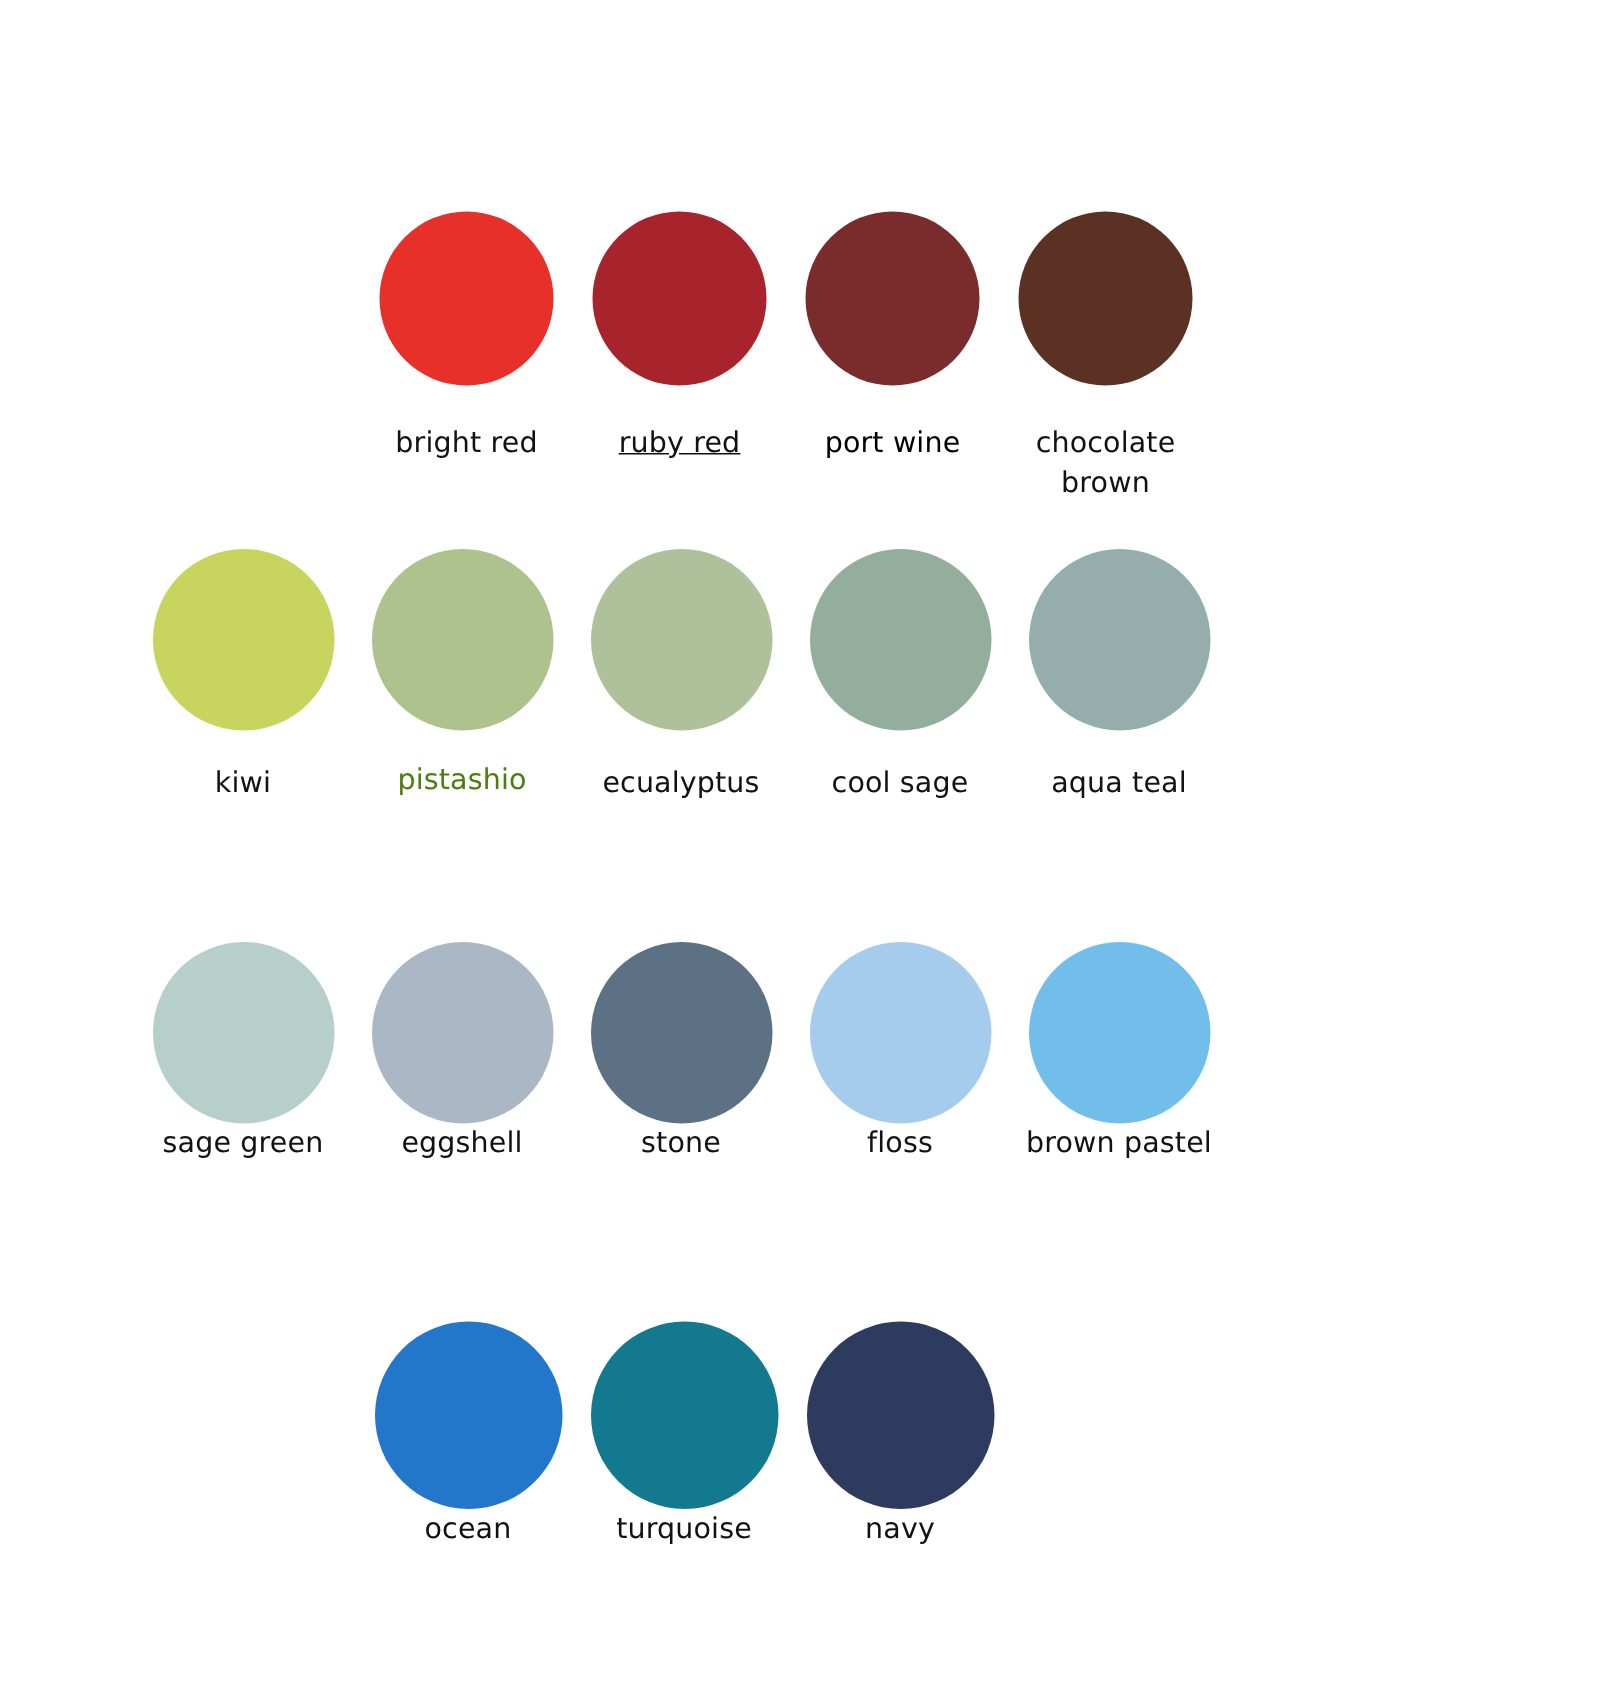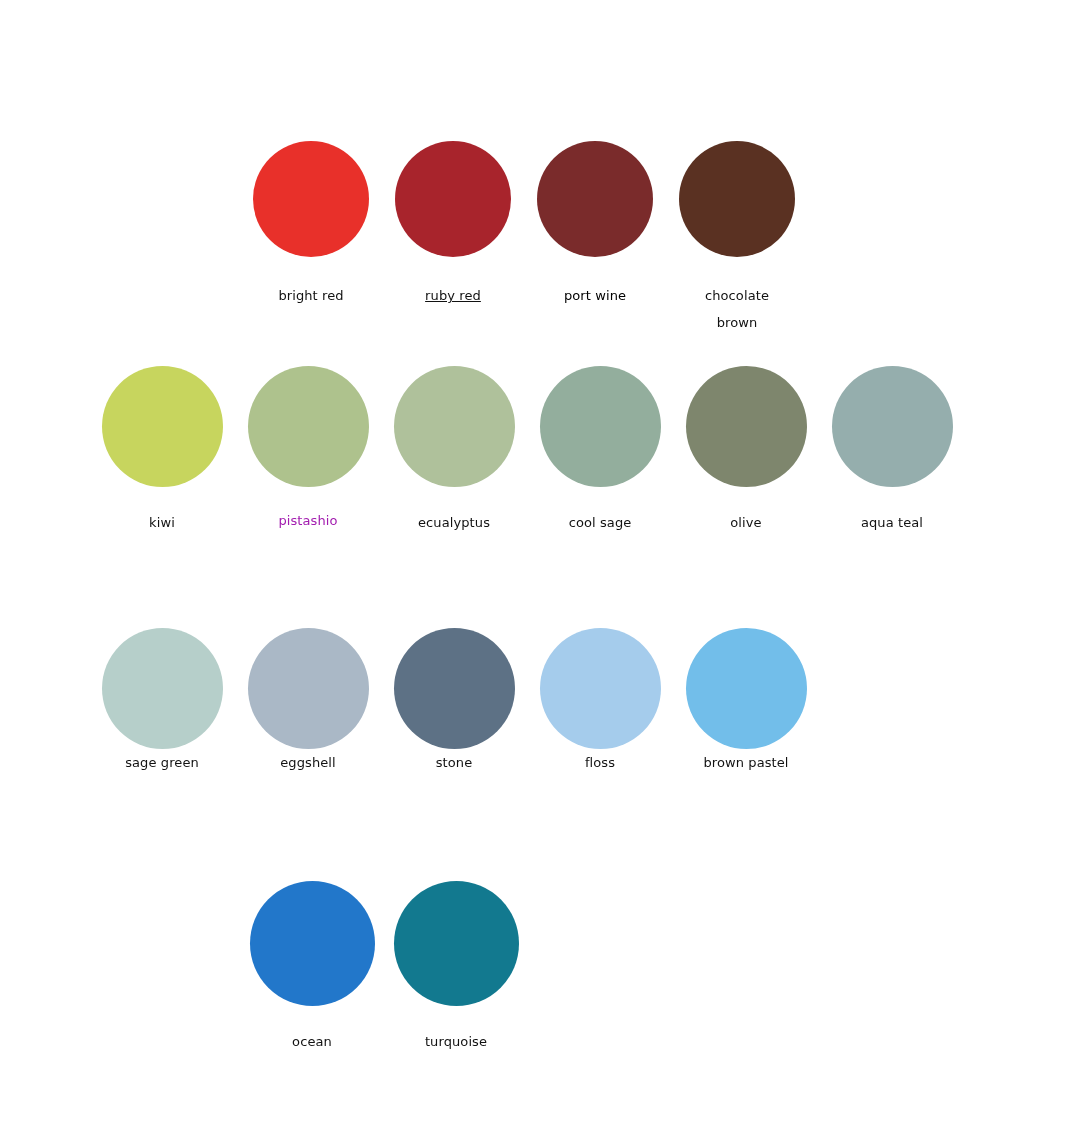--- a/index.html
+++ b/index.html
@@ -36,21 +36,21 @@
     flex-direction: column;
     align-items: center;
   }
 
   .swatch-dot {
     border-radius: 50%;
     display: block;
   }
 
   .swatch-label {
-    font-size: 13px;
+    font-size: 19px;
     line-height: 27px;
     text-align: center;
     letter-spacing: 0.1px;
     color: #121212;
     white-space: pre-line;
     font-weight: 400;
   }
 
   
   
@@ -80,21 +80,21 @@
   #row-cools .swatch-dot { width: 121px; height: 121px; }
   #row-cools .swatch-label { }
 
   
   #row-deep-blues {
     left: 240px;
     top: 881px;
   }
   #row-deep-blues .swatch-cell { width: 144px; }
   #row-deep-blues .swatch-dot { width: 125px; height: 125px; }
-  #row-deep-blues .swatch-label { margin-top: 22px; }
+  #row-deep-blues .swatch-label { }
 </style>
 </head>
 <body style="background: rgb(255, 255, 255);">
 
 <div id="palette-board">
 
   <div class="swatch-row" id="row-reds">
       <div class="swatch-cell">
         <div class="swatch-dot" style="background: rgb(232, 48, 42);"></div>
         <div class="swatch-label" style="color: rgb(18, 18, 18);">bright red</div>
@@ -113,33 +113,29 @@
 brown</div>
       </div>
     </div>
   <div class="swatch-row" id="row-greens">
       <div class="swatch-cell">
         <div class="swatch-dot" style="background: rgb(199, 213, 94);"></div>
         <div class="swatch-label" style="color: rgb(18, 18, 18);">kiwi</div>
       </div>
       <div class="swatch-cell">
         <div class="swatch-dot" style="background: rgb(174, 194, 141);"></div>
-        <div class="swatch-label" style="color: #a21caf; margin-top: 20px;">pistashio</div>
+        <div class="swatch-label" style="color: #4d7c0f; margin-top: 20px;">pistashio</div>
       </div>
       <div class="swatch-cell">
         <div class="swatch-dot" style="background: rgb(175, 193, 155);"></div>
         <div class="swatch-label" style="color: rgb(18, 18, 18);">ecualyptus</div>
       </div>
       <div class="swatch-cell">
         <div class="swatch-dot" style="background: rgb(147, 174, 157);"></div>
         <div class="swatch-label" style="color: rgb(18, 18, 18);">cool sage</div>
-      </div>
-      <div class="swatch-cell">
-        <div class="swatch-dot" style="background: rgb(126, 134, 109);"></div>
-        <div class="swatch-label" style="color: rgb(18, 18, 18);">olive</div>
       </div>
       <div class="swatch-cell">
         <div class="swatch-dot" style="background: rgb(149, 174, 173);"></div>
         <div class="swatch-label" style="color: rgb(18, 18, 18);">aqua teal</div>
       </div>
     </div>
   <div class="swatch-row" id="row-cools">
       <div class="swatch-cell">
         <div class="swatch-dot" style="background: rgb(182, 207, 202);"></div>
         <div class="swatch-label" style="color: rgb(18, 18, 18);">sage green</div>
@@ -163,15 +159,19 @@
     </div>
   <div class="swatch-row" id="row-deep-blues">
       <div class="swatch-cell">
         <div class="swatch-dot" style="background: rgb(34, 119, 202);"></div>
         <div class="swatch-label" style="color: rgb(18, 18, 18);">ocean</div>
       </div>
       <div class="swatch-cell">
         <div class="swatch-dot" style="background: rgb(18, 121, 143);"></div>
         <div class="swatch-label" style="color: rgb(18, 18, 18);">turquoise</div>
       </div>
+      <div class="swatch-cell">
+        <div class="swatch-dot" style="background: rgb(44, 59, 94);"></div>
+        <div class="swatch-label" style="color: rgb(18, 18, 18);">navy</div>
+      </div>
     </div>
 
 </div>
 
 </body></html>

